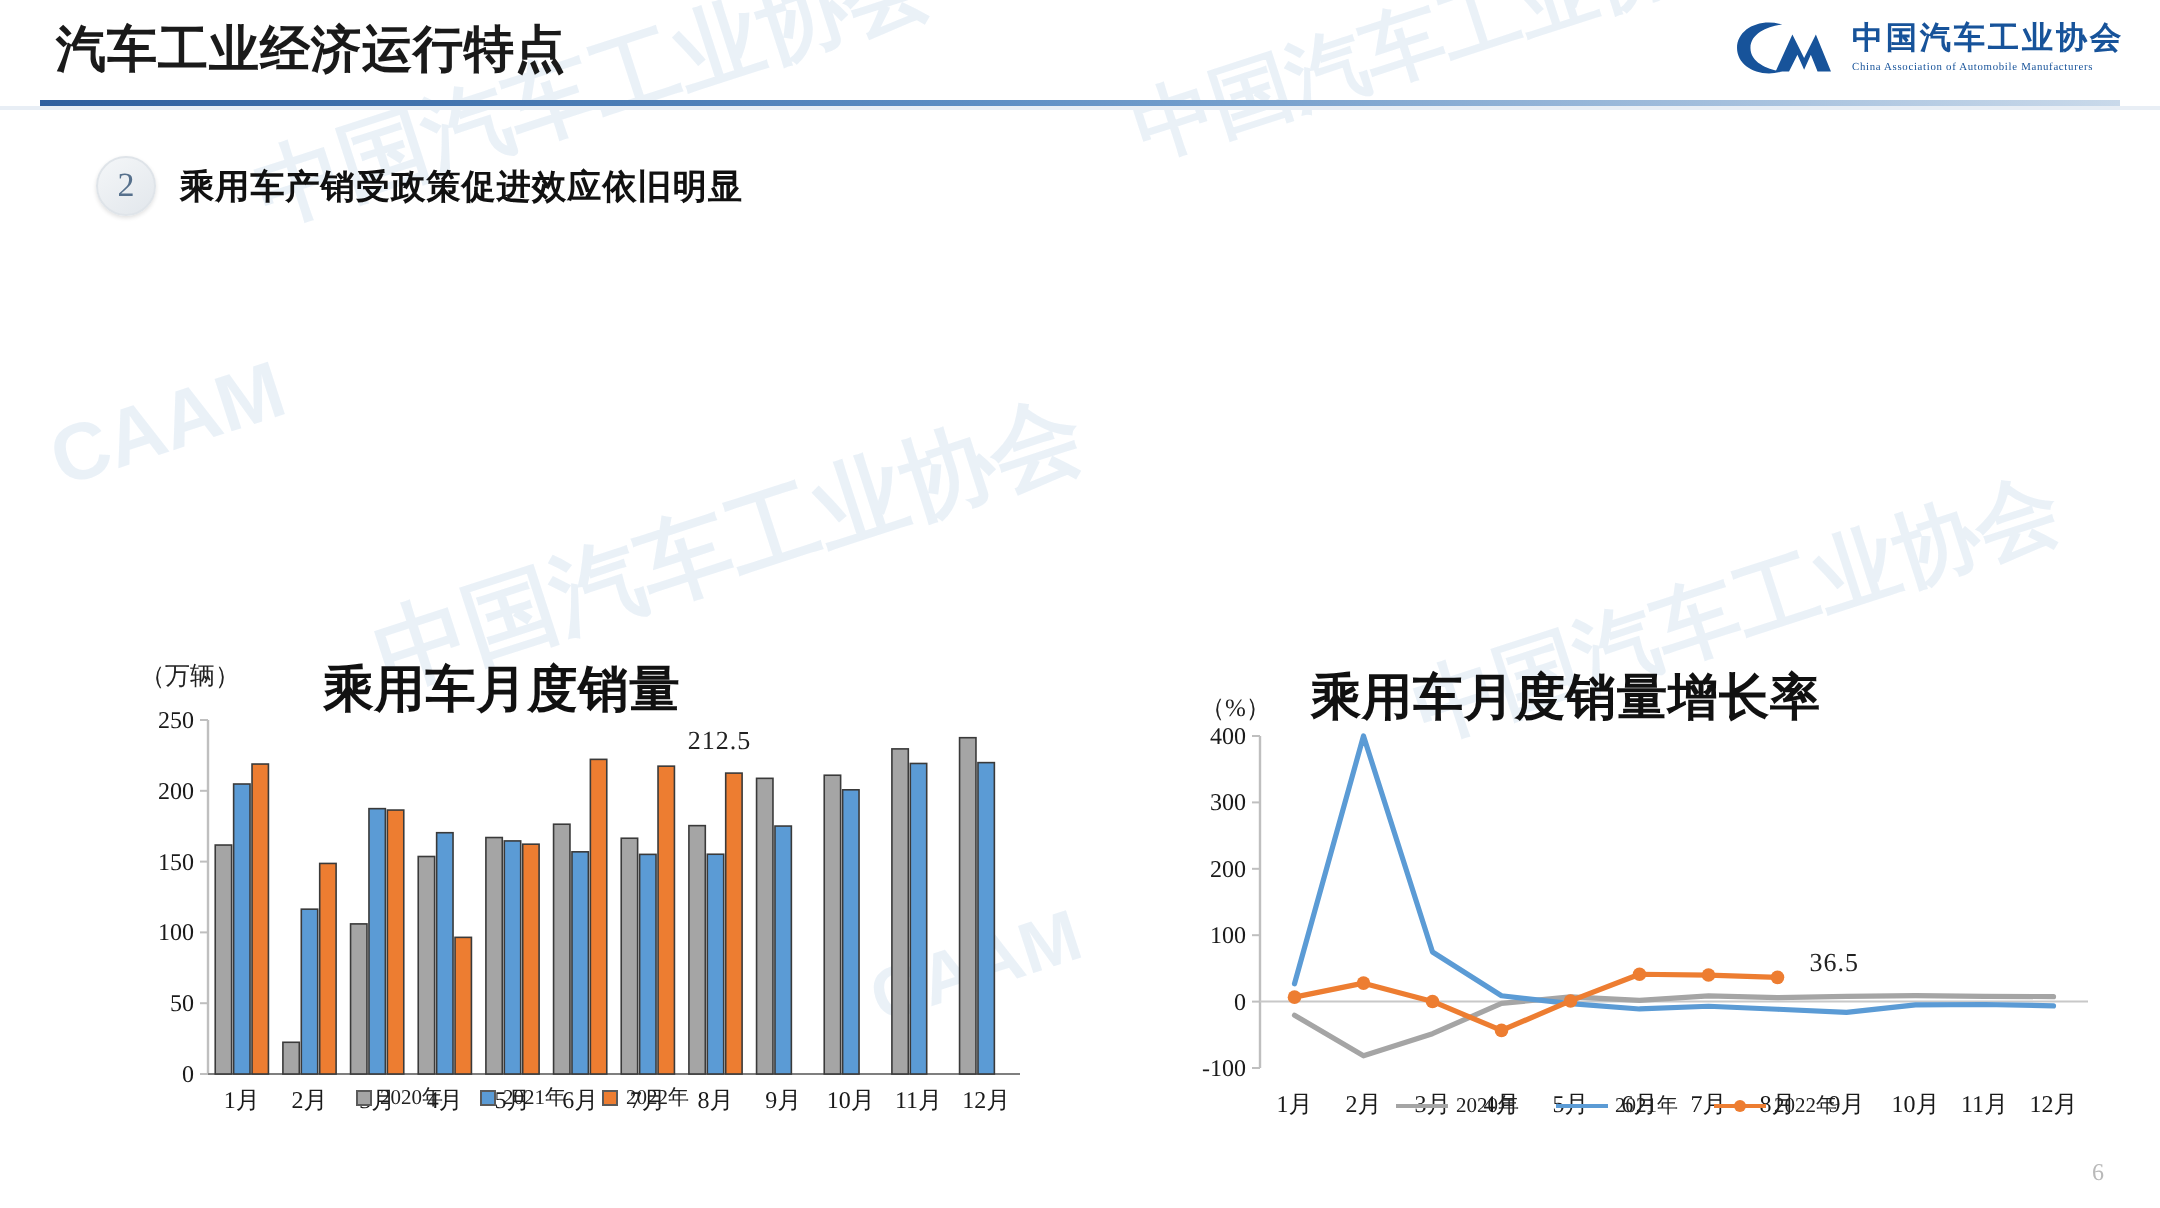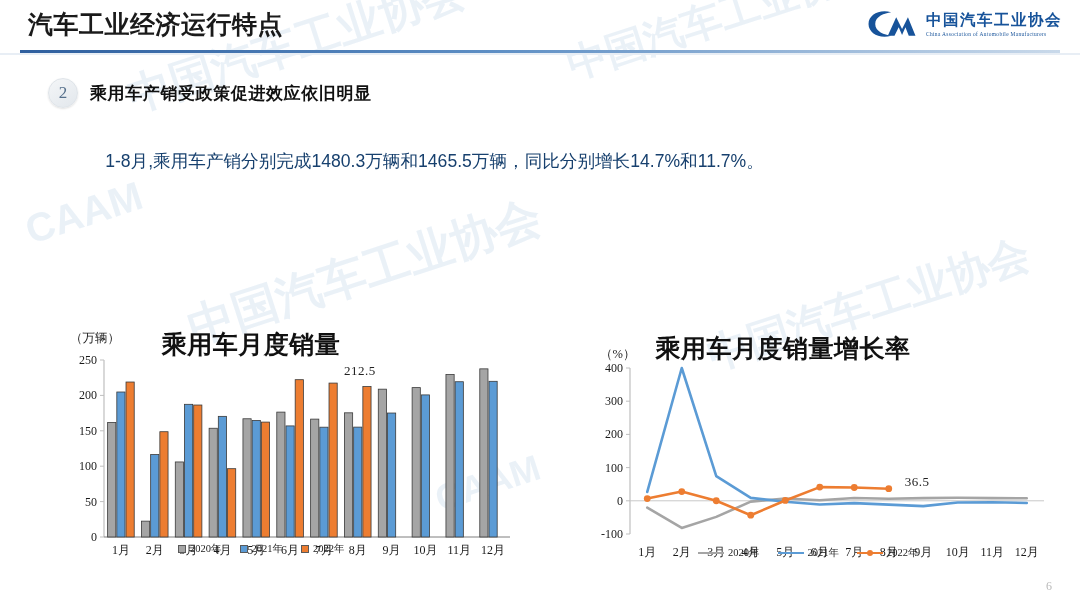--- a/index.html
+++ b/index.html
@@ -163,21 +163,20 @@
       </div>
     </div>
   </div>
 
   <div class="section-head">
     <div class="badge">2</div>
     <div class="section-title">乘用车产销受政策促进效应依旧明显</div>
   </div>
 
   <div class="body-text">
-    <p class="para2">1-8月,乘用车产销分别完成1480.3万辆和1465.5万辆，同比分别增长14.7%和11.7%。</p>
   </div>
 
   <div class="chart-area">
 
     <div class="chart chart-left">
       <div class="axis-unit">（万辆）</div>
       <div class="chart-title">乘用车月度销量</div>
       <svg id="svg-bar" width="460" height="215" style="position:absolute;left:0;top:32px">
           <line x1="46" y1="8" x2="46" y2="185" stroke="#bfbfbf" stroke-width="1.2"></line>
           <line x1="46" y1="185" x2="452" y2="185" stroke="#7f7f7f" stroke-width="1"></line>

